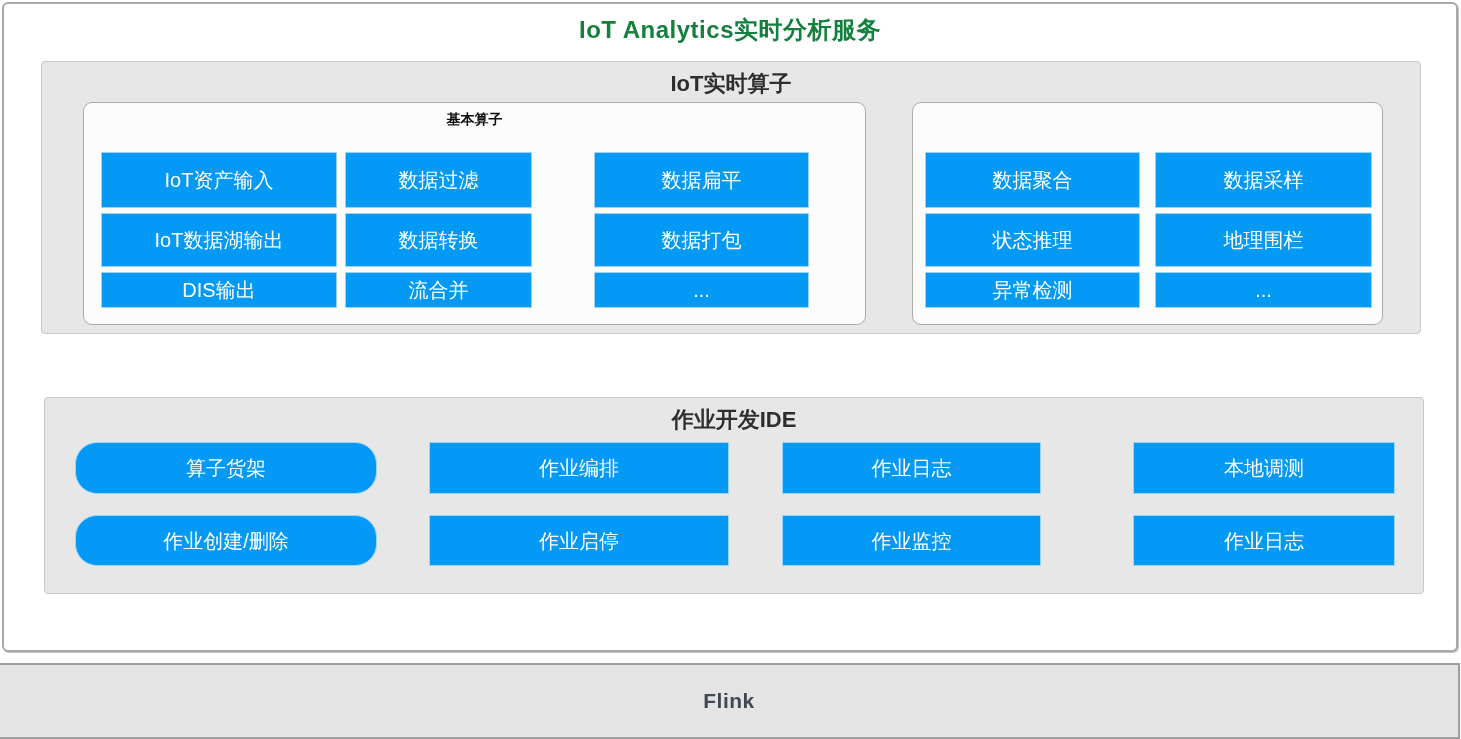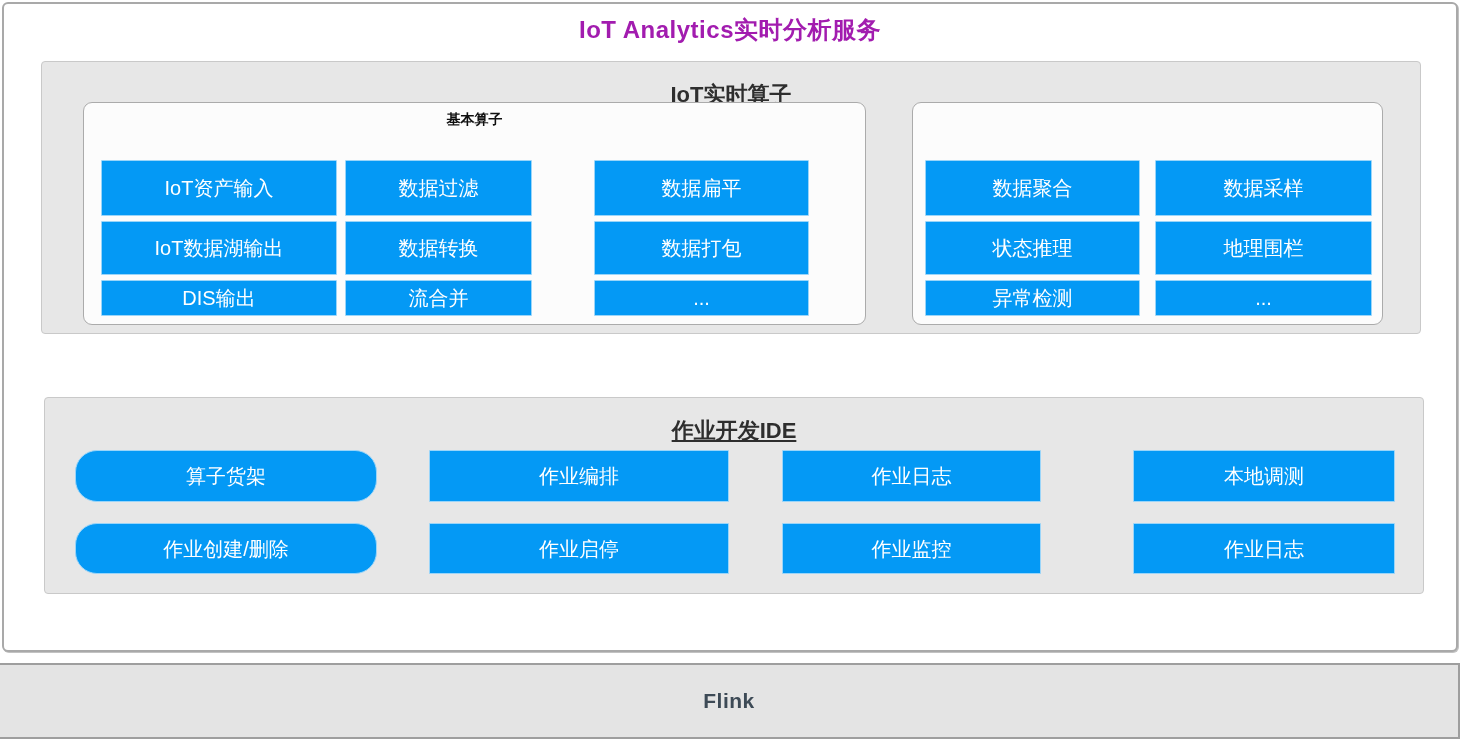--- a/index.html
+++ b/index.html
@@ -8,47 +8,46 @@
     font-family:"Liberation Sans","DejaVu Sans",sans-serif;overflow:hidden;
   }
   
   .outer{
     position:absolute;left:2px;top:2px;width:1456px;height:650px;
     background:#ffffff;border:2px solid #a9a9a9;border-radius:6px;
     box-sizing:border-box;box-shadow:1px 1px 0 #c2c2c2;
   }
   .main-title{
     position:absolute;top:10px;left:0;width:100%;text-align:center;
-    font-size:24px;font-weight:700;color:#a21caf;letter-spacing:.5px;
+    font-size:24px;font-weight:700;color:#15803d;letter-spacing:.5px;
   }
   
   .panel{
     position:absolute;background:#e7e7e7;border:1px solid #c9c9c9;
     border-radius:4px;box-sizing:border-box;
   }
   #operators-panel{left:37px;top:57px;width:1380px;height:273px;}
   #ide-panel{left:40px;top:393px;width:1380px;height:197px;}
   .panel-title{
-    text-align:center;font-size:22px;font-weight:700;color:#2e2e2e;padding-top:18px;text-decoration:underline;
+    text-align:center;font-size:22px;font-weight:700;color:#2e2e2e;padding-top:7px;
   }
   
   .inner-box{
     position:absolute;top:40px;background:#fcfcfc;border:1px solid #ababab;
     border-radius:9px;box-sizing:border-box;
   }
   #basic-box{left:41px;width:783px;height:223px;}
   #advanced-box{left:870px;width:471px;height:223px;}
   .inner-title{text-align:center;font-size:14px;font-weight:700;color:#0f0f0f;padding-top:8px;}
   
   .blk{
     position:absolute;display:flex;align-items:center;justify-content:center;
     background:#0499F5;color:#ffffff;font-size:20px;line-height:1;
     border:1px solid #9ad5f9;box-sizing:border-box;border-radius:1px;
     white-space:nowrap;
-    margin-top:8px;
   }
   
   .inner-box .r1{top:49px;height:56px;}
   .inner-box .r2{top:110px;height:54px;}
   .inner-box .r3{top:169px;height:36px;}
   #basic-box .c1{left:17px;width:236px;}
   #basic-box .c2{left:261px;width:187px;}
   #basic-box .c3{left:510px;width:215px;}
   #advanced-box .c1{left:12px;width:215px;}
   #advanced-box .c2{left:242px;width:217px;}

